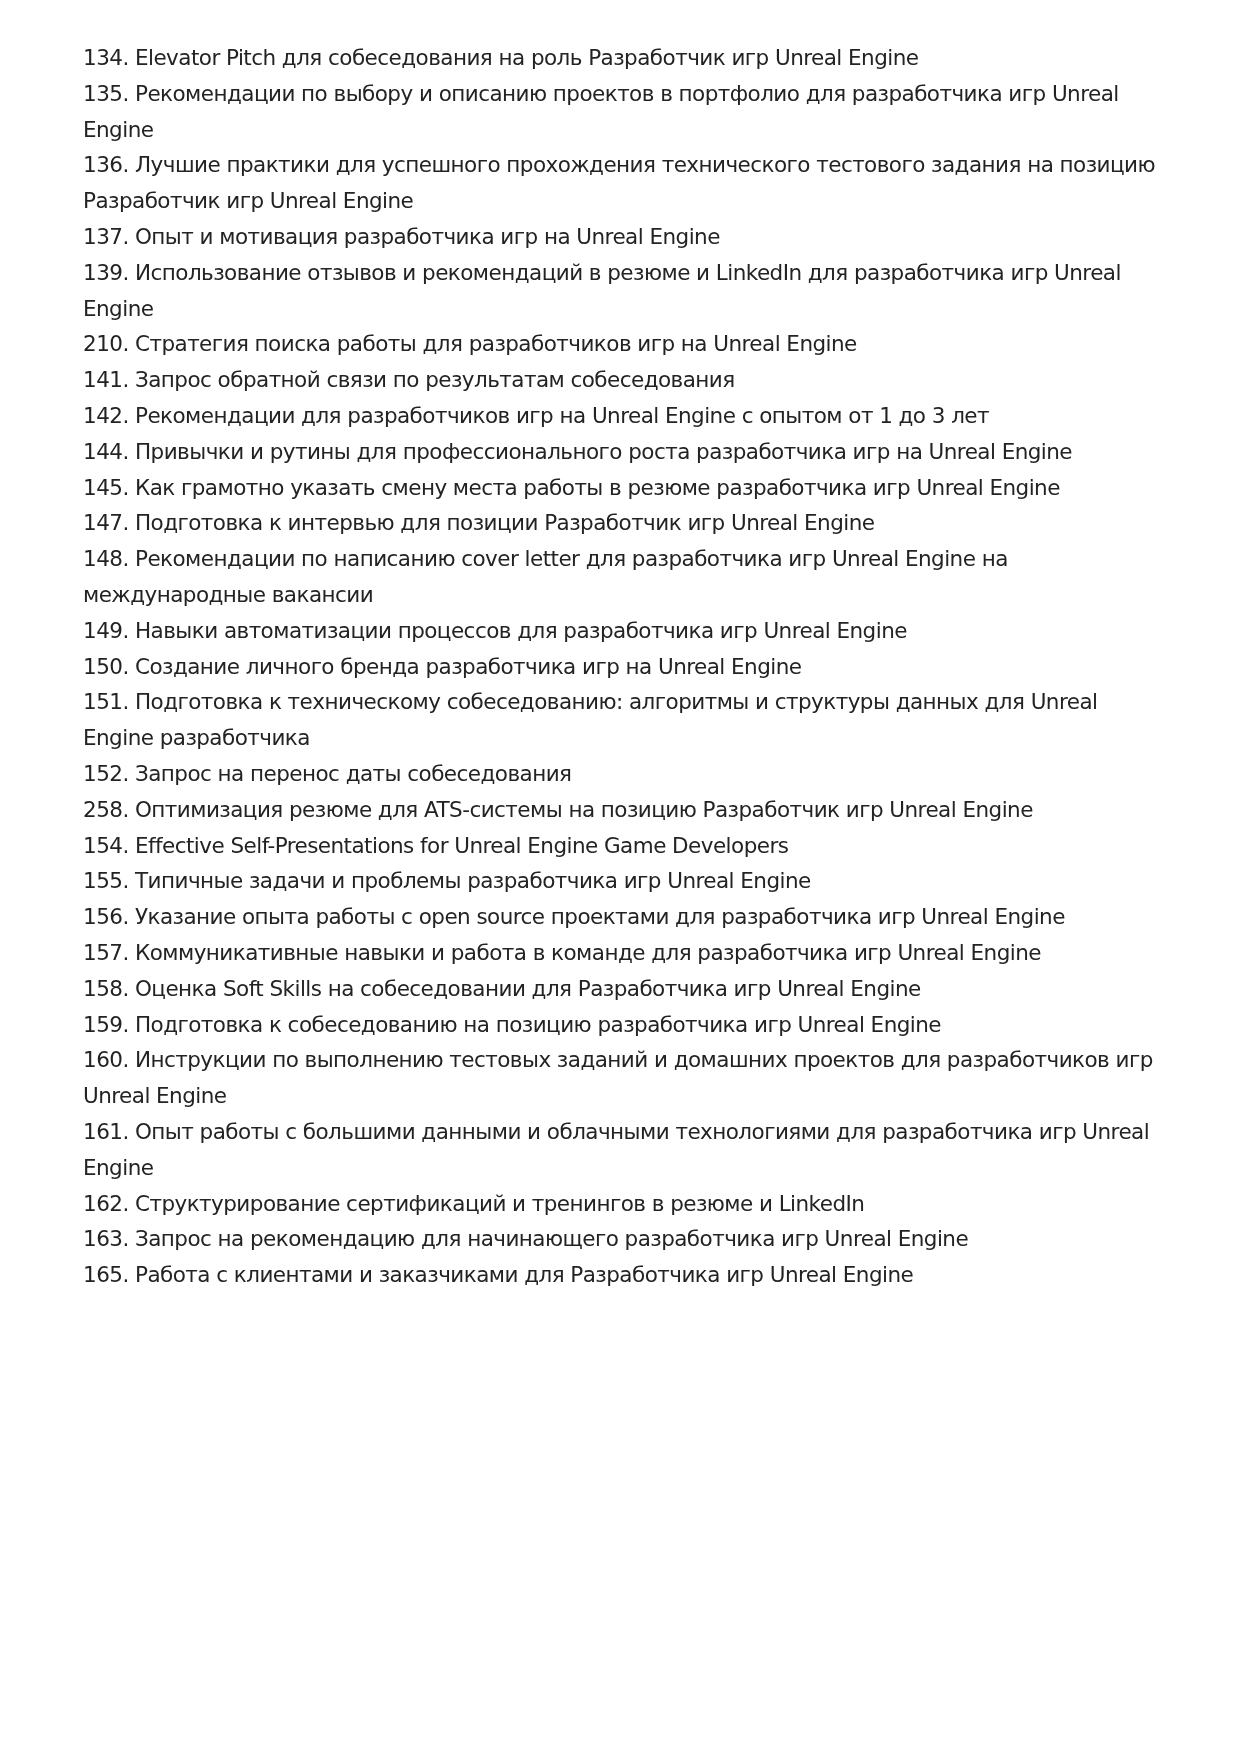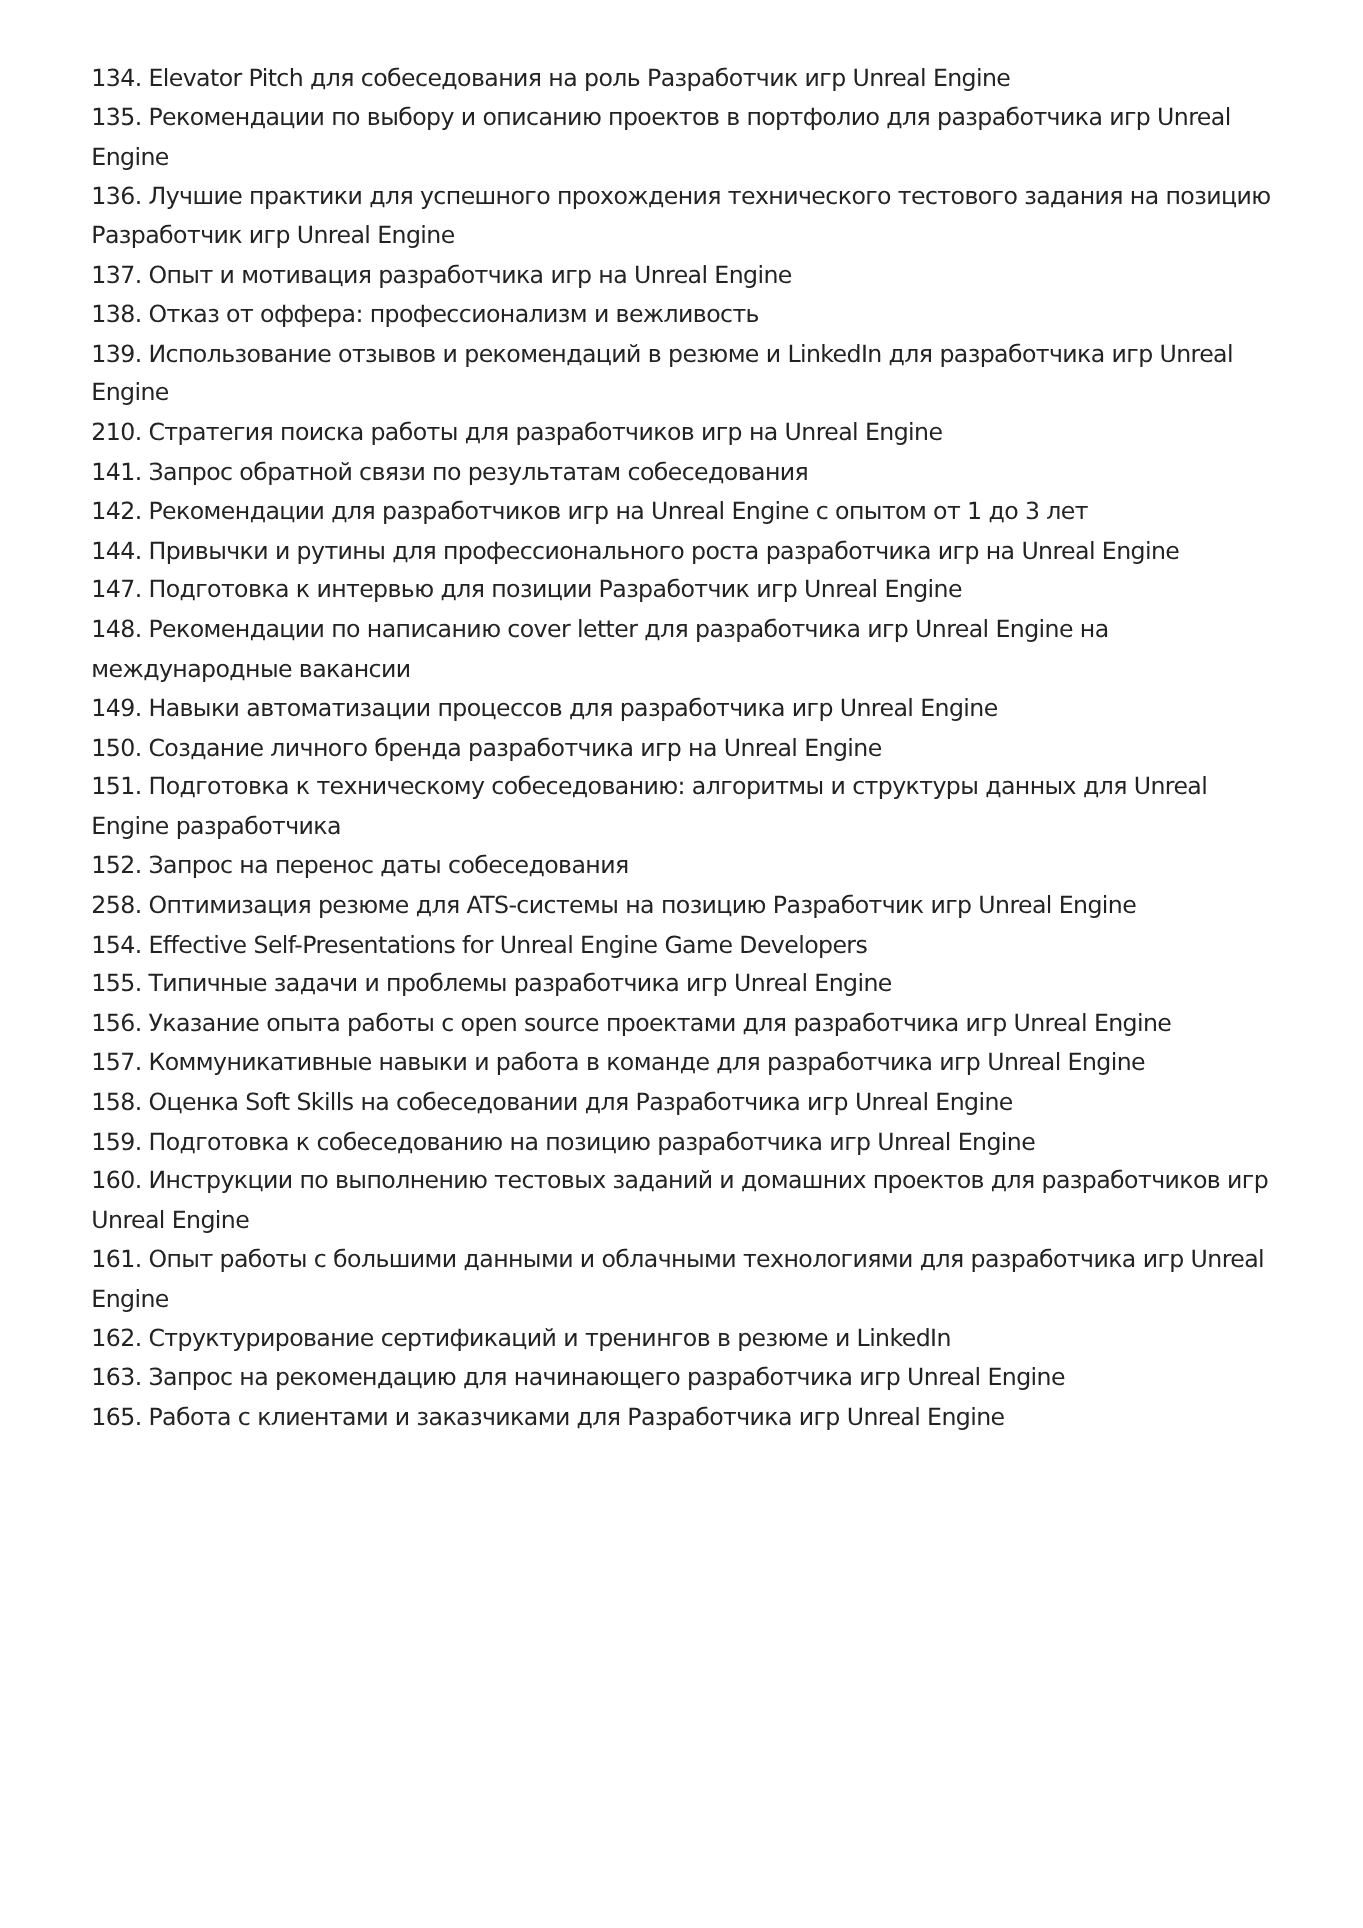--- a/index.html
+++ b/index.html
@@ -9,21 +9,21 @@
     }
     body {
       width: 1239px;
       height: 1753px;
       position: relative;
       overflow: hidden;
     }
     .page {
       position: absolute;
       left: 83px;
-      top: 54px;
+      top: 40px;
       width: 1080px;
       color: #232323;
       font-family: "DejaVu Sans", "Liberation Sans", sans-serif;
       font-size: 21.5px;
       line-height: 35.8px;
       letter-spacing: -0.55px;
     }
     .item {
       margin: 0;
       padding: 0;
@@ -31,26 +31,26 @@
   </style>
 </head>
 <body>
 
 <div class="page">
   <div class="list" id="list">
       <p class="item"><span>134.</span> <span>Elevator Pitch для собеседования на роль Разработчик игр Unreal Engine</span></p>
       <p class="item"><span>135.</span> <span>Рекомендации по выбору и описанию проектов в портфолио для разработчика игр Unreal Engine</span></p>
       <p class="item"><span>136.</span> <span>Лучшие практики для успешного прохождения технического тестового задания на позицию Разработчик игр Unreal Engine</span></p>
       <p class="item"><span>137.</span> <span>Опыт и мотивация разработчика игр на Unreal Engine</span></p>
-      <p class="item"><span>138.</span> <span>Отказ от оффера: профессионализм и вежливость</span></p>
       <p class="item"><span>139.</span> <span>Использование отзывов и рекомендаций в резюме и LinkedIn для разработчика игр Unreal Engine</span></p>
       <p class="item"><span>210.</span> <span>Стратегия поиска работы для разработчиков игр на Unreal Engine</span></p>
       <p class="item"><span>141.</span> <span>Запрос обратной связи по результатам собеседования</span></p>
       <p class="item"><span>142.</span> <span>Рекомендации для разработчиков игр на Unreal Engine с опытом от 1 до 3 лет</span></p>
       <p class="item"><span>144.</span> <span>Привычки и рутины для профессионального роста разработчика игр на Unreal Engine</span></p>
+      <p class="item"><span>145.</span> <span>Как грамотно указать смену места работы в резюме разработчика игр Unreal Engine</span></p>
       <p class="item"><span>147.</span> <span>Подготовка к интервью для позиции Разработчик игр Unreal Engine</span></p>
       <p class="item"><span>148.</span> <span>Рекомендации по написанию cover letter для разработчика игр Unreal Engine на международные вакансии</span></p>
       <p class="item"><span>149.</span> <span>Навыки автоматизации процессов для разработчика игр Unreal Engine</span></p>
       <p class="item"><span>150.</span> <span>Создание личного бренда разработчика игр на Unreal Engine</span></p>
       <p class="item"><span>151.</span> <span>Подготовка к техническому собеседованию: алгоритмы и структуры данных для Unreal Engine разработчика</span></p>
       <p class="item"><span>152.</span> <span>Запрос на перенос даты собеседования</span></p>
       <p class="item"><span>258.</span> <span>Оптимизация резюме для ATS-системы на позицию Разработчик игр Unreal Engine</span></p>
       <p class="item"><span>154.</span> <span>Effective Self-Presentations for Unreal Engine Game Developers</span></p>
       <p class="item"><span>155.</span> <span>Типичные задачи и проблемы разработчика игр Unreal Engine</span></p>
       <p class="item"><span>156.</span> <span>Указание опыта работы с open source проектами для разработчика игр Unreal Engine</span></p>

